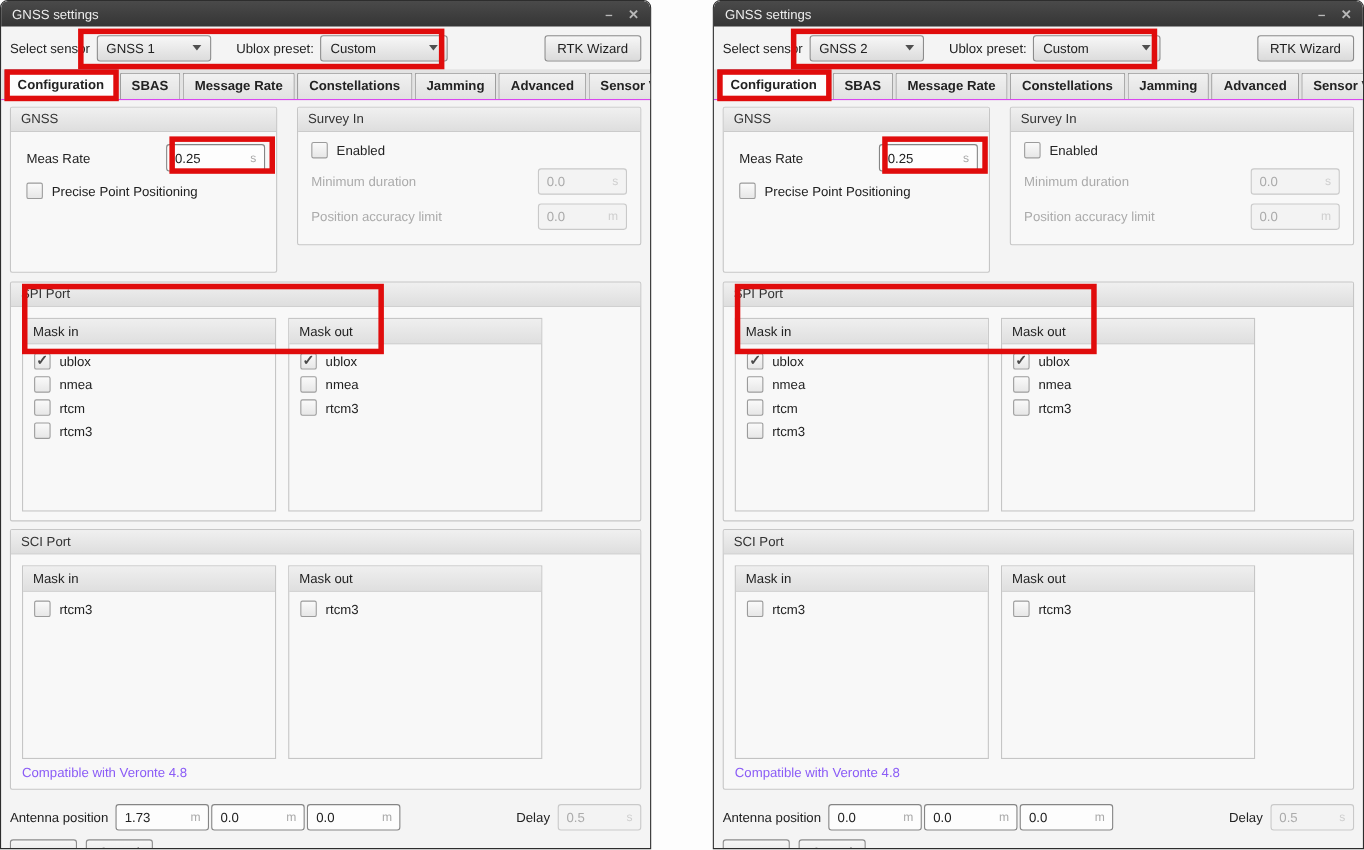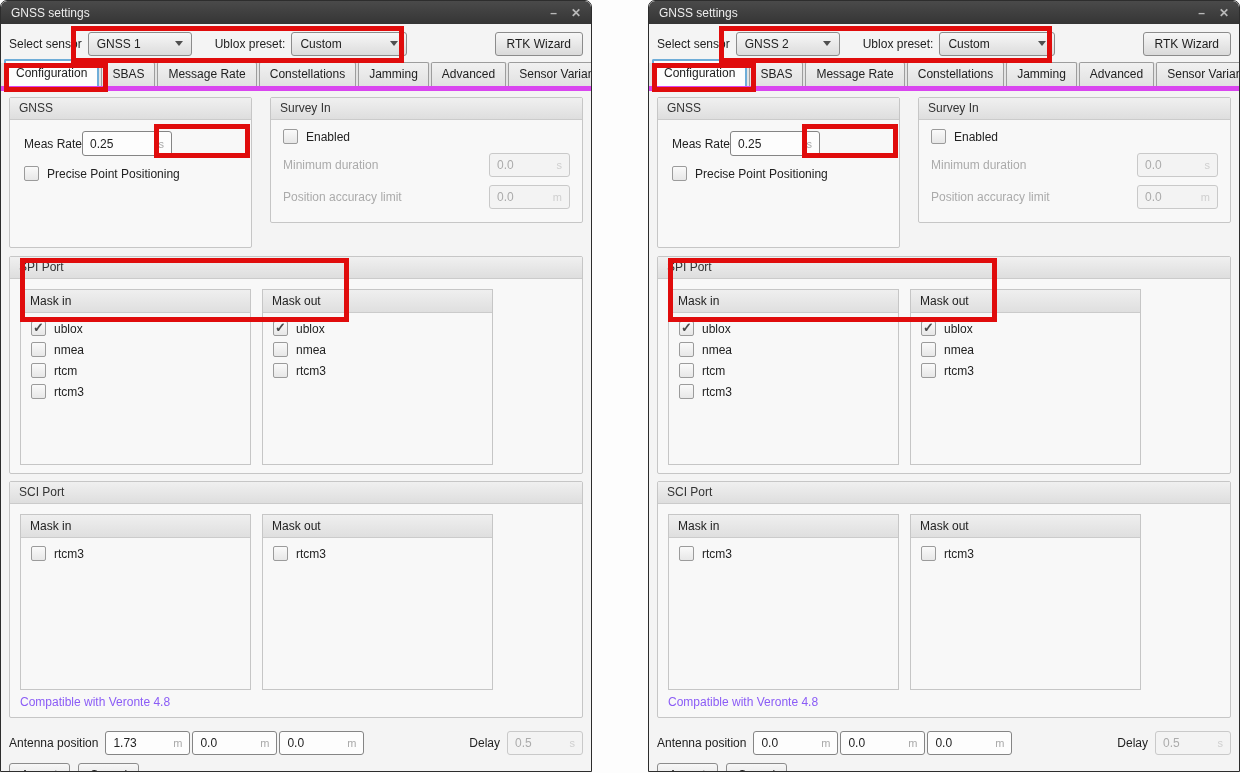--- a/index.html
+++ b/index.html
@@ -47,22 +47,22 @@
   }
   .btn {
     height:24px; padding:0 11px; border:1px solid #8c8c8c; border-radius:3px;
     background:linear-gradient(#f7f7f7,#dadada);
     display:inline-flex; align-items:center; color:#1d1d1d;
   }
   .rtk-btn { margin-left:auto; }
 
   
   .tabstrip {
-    height:28px; background:#e3e3e3; border-bottom:5px solid #d946ef;
-    display:flex; align-items:flex-end; padding-left:3px;
+    height:28px; background:#e3e3e3; border-bottom:1px solid #d946ef;
+    display:flex; align-items:flex-end; padding-left:3px;font-weight:bold;
   }
   .tab {
     height:24px; line-height:23px; padding:0 10px; margin-right:2px;
     background:linear-gradient(#f1f1f1,#e1e1e1);
     border:1px solid #9d9d9d; border-bottom:none;
     border-radius:2px 2px 0 0; white-space:nowrap;
   }
   .tab.selected {
     height:27px; line-height:25px; background:#fdfdfd;
     border:2px solid #6fadd8; border-bottom:none; z-index:2;
@@ -74,21 +74,21 @@
   .group-header {
     height:22px; line-height:21px; padding:0 9px;
     background:linear-gradient(#f0f0f0,#dedede);
     border-bottom:1px solid #cbcbcb; color:#333;
   }
   .row1 { display:flex; gap:8px; }
   .g-gnss { width:243px; height:151px; }
   .g-survey { flex:1; height:126px;margin-left:10px; }
 
   .g-gnss .group-body { padding:11px 10px 0 14px; }
-  .meas-row { display:flex; align-items:center; margin-bottom:10px; }
+  .meas-row { display:flex; align-items:center; justify-content:space-between; margin-bottom:10px; }
   .field {
     height:25px; border:1px solid #858585; border-radius:3px; background:#fdfdfd;
     display:flex; align-items:center; justify-content:space-between; padding:0 7px;
   }
   .meas-field { width:90px; }
   .unit { color:#a9a9a9; font-size:11px; margin-left:6px; }
   .field.disabled { border-color:#c9c9c9; background:#f3f3f3; color:#ababab; }
   .field.disabled .unit { color:#cfcfcf; }
 
   .chk-row { display:flex; align-items:center; }

